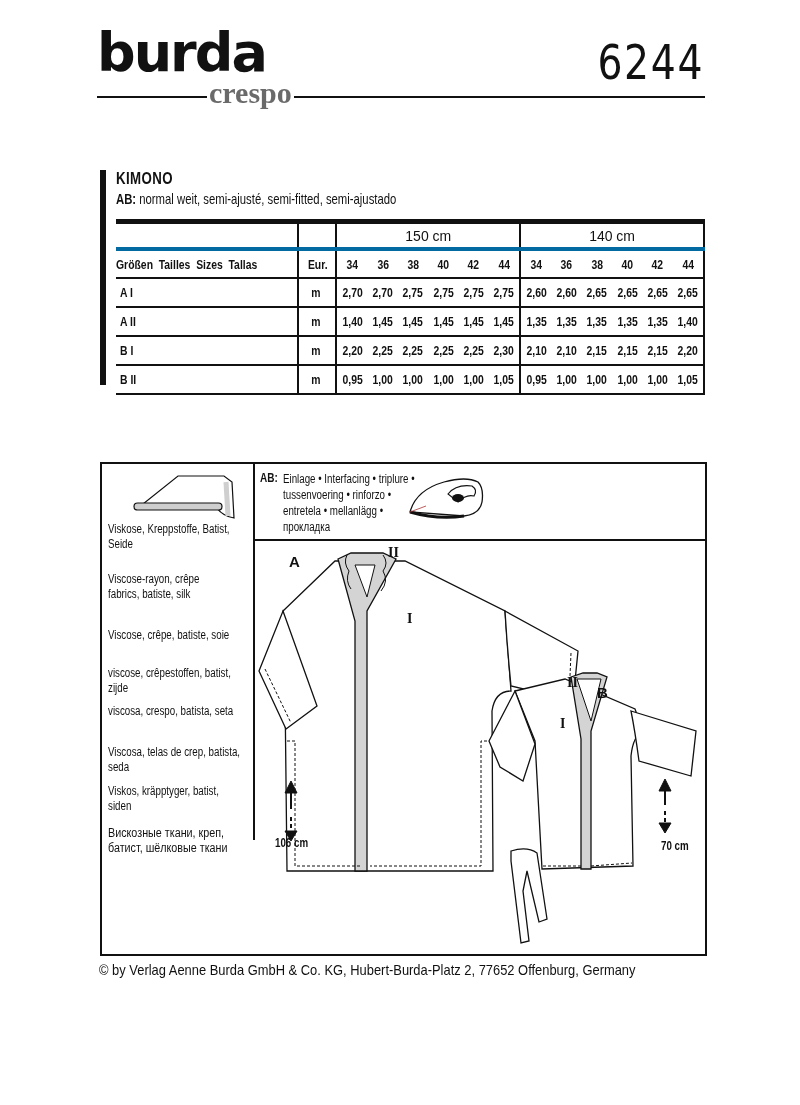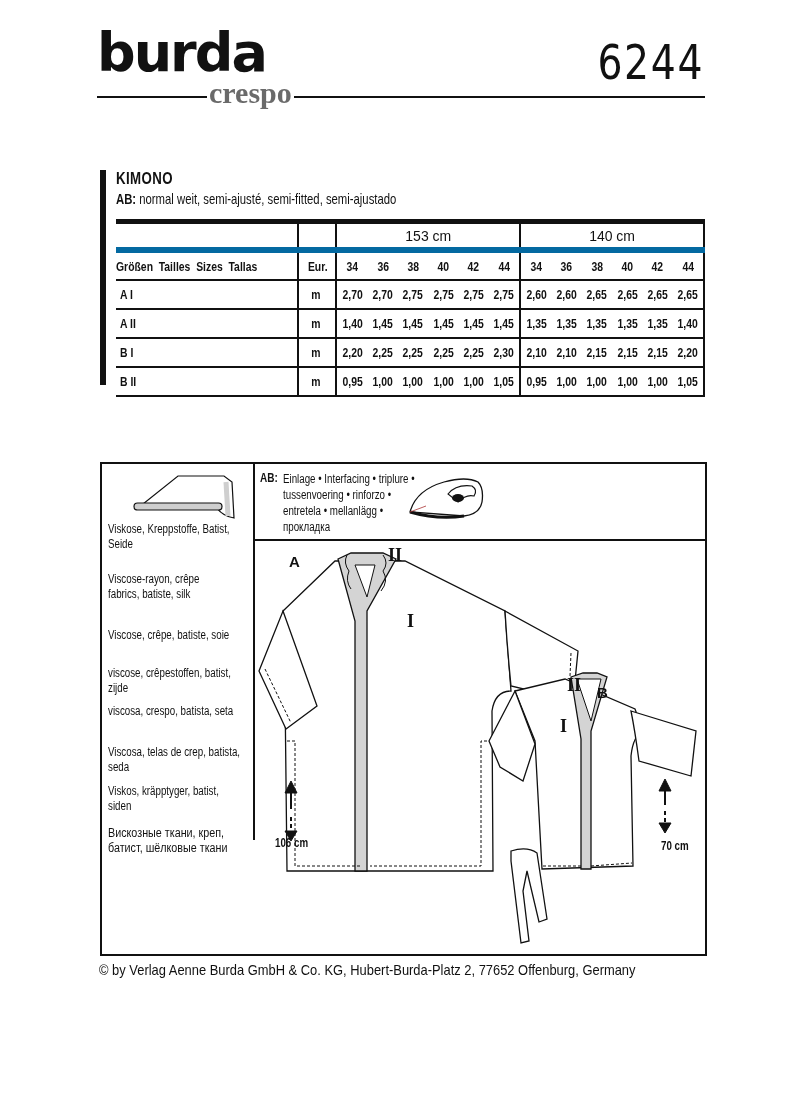--- a/index.html
+++ b/index.html
@@ -16,42 +16,42 @@
   .left-bar { position: absolute; left: 100px; top: 170px; width: 6px; height: 215px; background: #111; }
   .title { position: absolute; left: 116px; top: 169px; font-size: 17px; font-weight: bold; transform: scaleX(0.78); transform-origin: left; letter-spacing: 0.5px; }
   .subtitle { position: absolute; left: 116px; top: 191px; font-size: 14.5px; transform: scaleX(0.78); transform-origin: left; white-space: nowrap; }
   .subtitle b { font-weight: bold; }
 
   
   .yardage { position: absolute; left: 116px; top: 219px; width: 589px; border-collapse: collapse; font-size: 13px; }
   .yardage { border-top: 5px solid #111; }
   .yardage td, .yardage th { padding: 0; height: 23px; text-align: center; font-weight: bold; white-space: nowrap; }
   .yardage tr.row-data td { height: 27px; border-top: 2px solid #111; }
-  .yardage tr.row-sizes td { border-top: 6px solid #0369a1; height: 26px; margin-left: 31px; }
+  .yardage tr.row-sizes td { border-top: 4px solid #0369a1; height: 26px; margin-left: 31px; }
   .yardage tr.row-data:last-child td { border-bottom: 2px solid #111; }
   .yardage .c-name { width: 178px; text-align: left; padding-left: 0; }
   .yardage .c-unit { width: 32px; border-left: 2px solid #111; border-right: 2px solid #111; padding-right: 5px; }
   .yardage .c-val { width: 31px; }
   .yardage .sep { border-right: 2px solid #111; }
   .yardage .c-last { border-right: 2px solid #111; }
   .yardage .width-head { font-weight: normal; font-size: 14px; }
   .cond { display: inline-block; transform: scaleX(0.8); transform-origin: center; }
   .cond-left { display: inline-block; transform: scaleX(0.8); transform-origin: left; }
   .cond-right { display: inline-block; transform: scaleX(0.8); transform-origin: right; }
 
   
   .box { position: absolute; left: 100px; top: 462px; width: 603px; height: 490px; border: 2px solid #111; }
   .fab-col { position: absolute; left: 0; top: 0; width: 151px; height: 376px; border-right: 2px solid #111; }
   .fab-text { position: absolute; left: 6px; font-size: 12.5px; line-height: 15px; width: 175px; transform: scaleX(0.78); transform-origin: left; }
   .interfacing { position: absolute; left: 153px; top: 0; width: 450px; height: 75px; border-bottom: 2px solid #111; }
   .ab-label { position: absolute; left: 5px; top: 7px; font-size: 12.5px; font-weight: bold; transform: scaleX(0.8); transform-origin: left; }
   .ab-text { position: absolute; left: 28px; top: 7px; font-size: 12.5px; line-height: 16px; width: 200px; transform: scaleX(0.78); transform-origin: left; }
   .sketch { position: absolute; left: 153px; top: 77px; width: 450px; height: 413px; }
   .view-label { position: absolute; font-size: 15px; font-weight: bold; }
-  .piece-label { position: absolute; font-family: "Liberation Serif", serif; font-weight: bold; font-size: 18px; }
+  .piece-label { position: absolute; font-family: "Liberation Serif", serif; font-weight: bold; font-size: 14px; }
   .measure { position: absolute; font-size: 12.5px; font-weight: bold; transform: scaleX(0.78); transform-origin: left; white-space: nowrap; }
 
   .copyright { position: absolute; left: 99px; top: 962px; font-size: 14.5px; white-space: nowrap; transform: scaleX(0.89); transform-origin: left; }
 </style>
 </head>
 <body>
 
 <div class="logo">
   <span class="logo-burda">burda</span>
 </div>
@@ -65,21 +65,21 @@
 <div class="title">KIMONO</div>
 <div class="subtitle">
   <b>AB:</b><span> normal weit, semi-ajusté, semi-fitted, semi-ajustado</span>
 </div>
 
 <table class="yardage">
   <tbody>
       <tr>
     <td class="c-name"></td>
     <td class="c-unit"></td>
-    <td colspan="6" class="sep width-head"><span>153 cm</span></td>
+    <td colspan="6" class="sep width-head"><span>150 cm</span></td>
     <td colspan="6" class="c-last width-head"><span>140 cm</span></td>
   </tr>
   <tr class="row-sizes">
     <td class="c-name"><span class="cond-left" style="white-space:pre;">Größen  Tailles  Sizes  Tallas</span></td>
     <td class="c-unit"><span class="cond-right">Eur.</span></td>
     <td class="c-val"><span class="cond">34</span></td>
     <td class="c-val"><span class="cond">36</span></td>
     <td class="c-val"><span class="cond">38</span></td>
     <td class="c-val"><span class="cond">40</span></td>
     <td class="c-val"><span class="cond">42</span></td>

